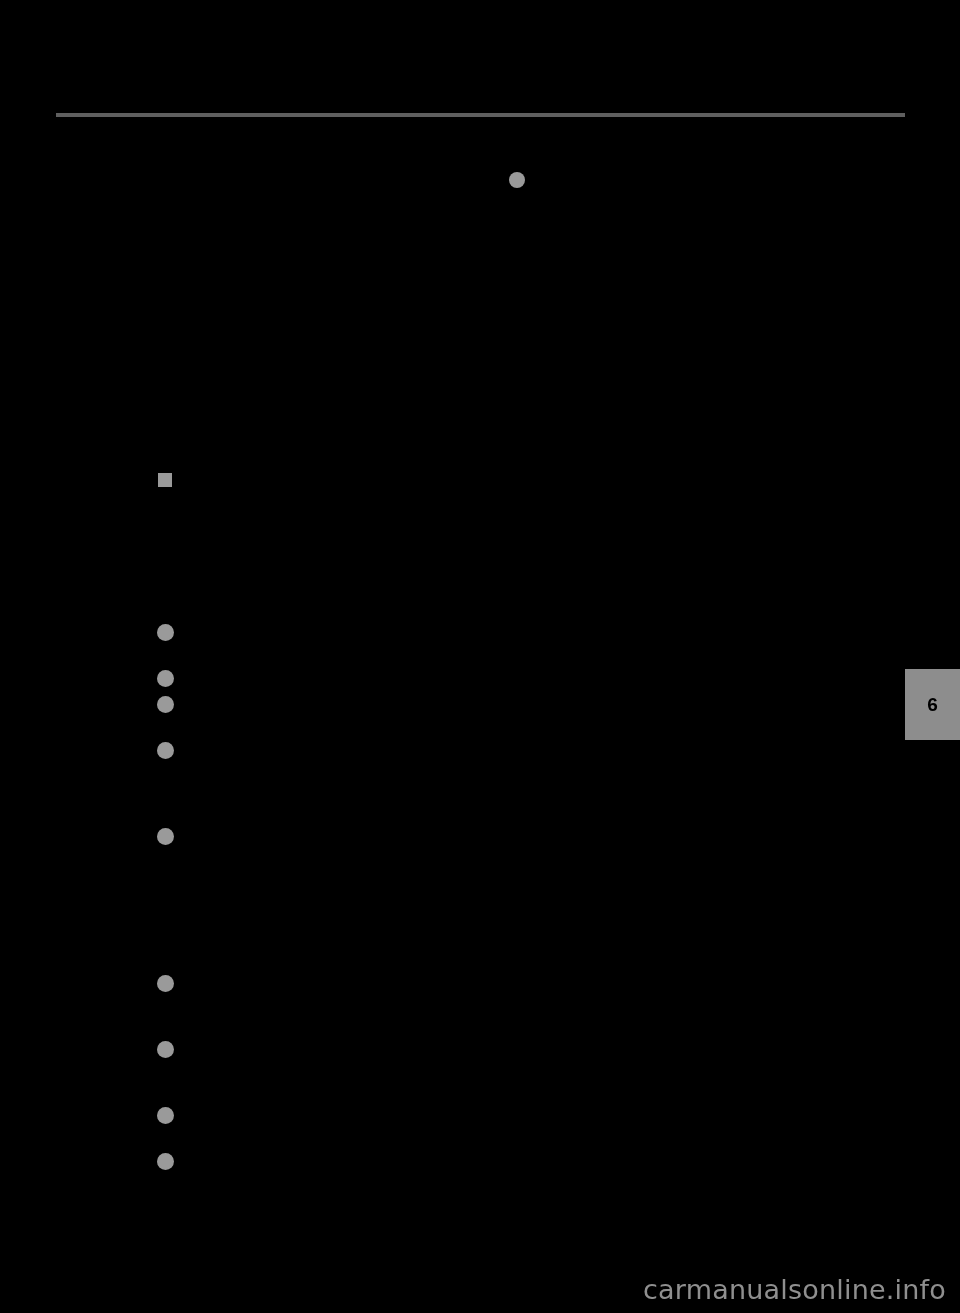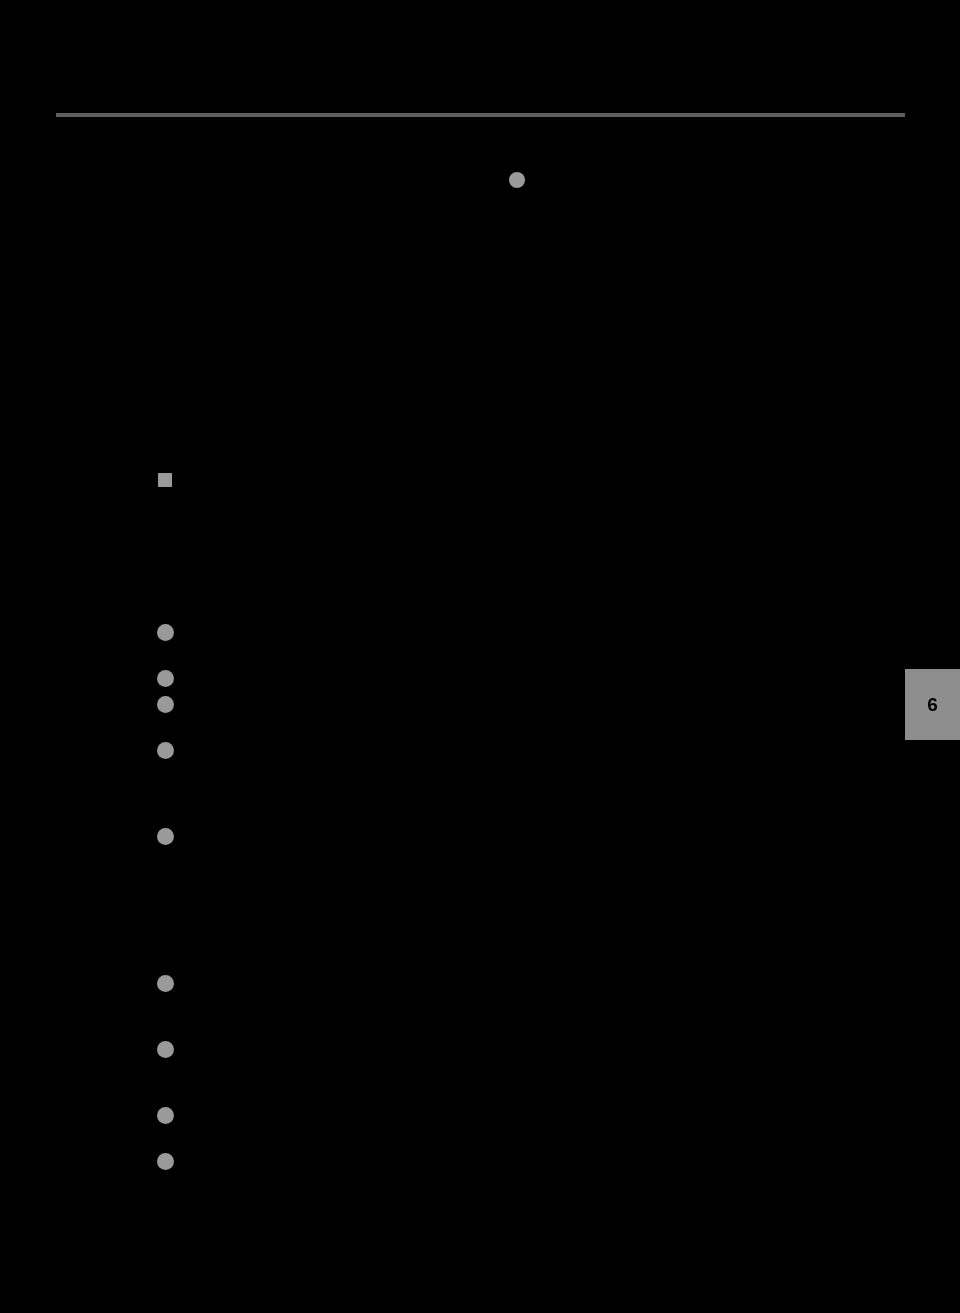--- a/index.html
+++ b/index.html
@@ -140,14 +140,15 @@
   <div class="bullet" style="top:1107px;"></div>
   <div class="text-block" style="left:184px; top:1103px; width:680px;"></div>
 
   <div class="bullet" style="top:1153px;"></div>
   <div class="text-block" style="left:184px; top:1149px; width:680px;"></div>
 
   <div class="chapter-tab">
     <span class="num">6</span>
   </div>
 
+  <div class="watermark">carmanualsonline.info</div>
 
 </div>
 
 </body></html>

